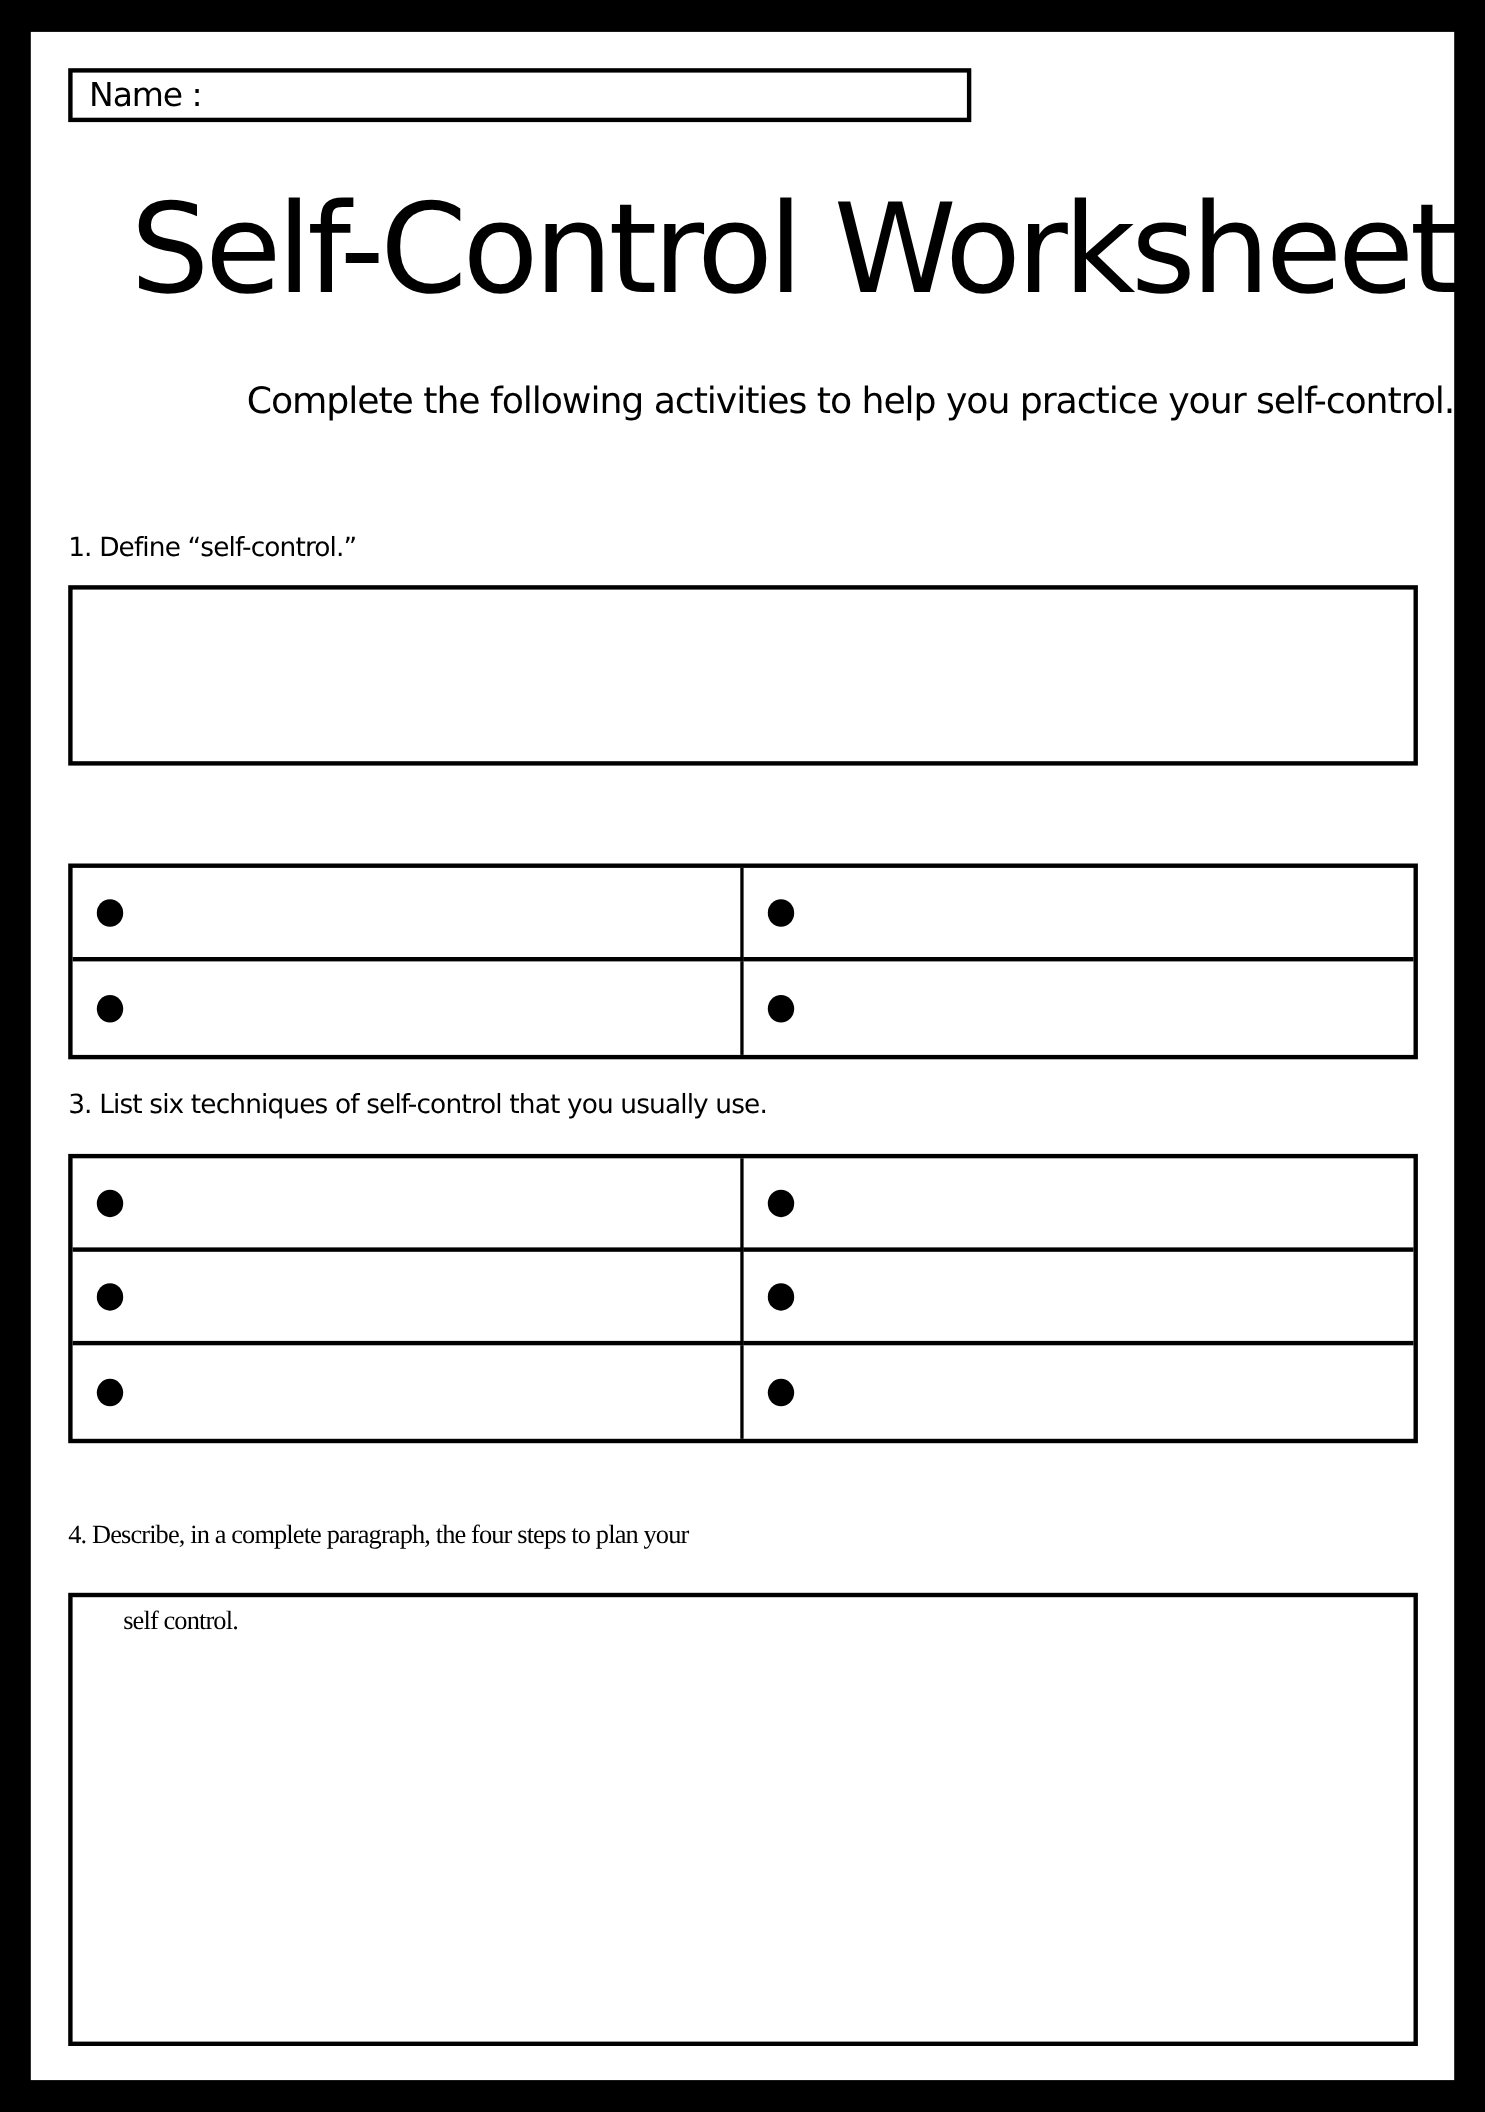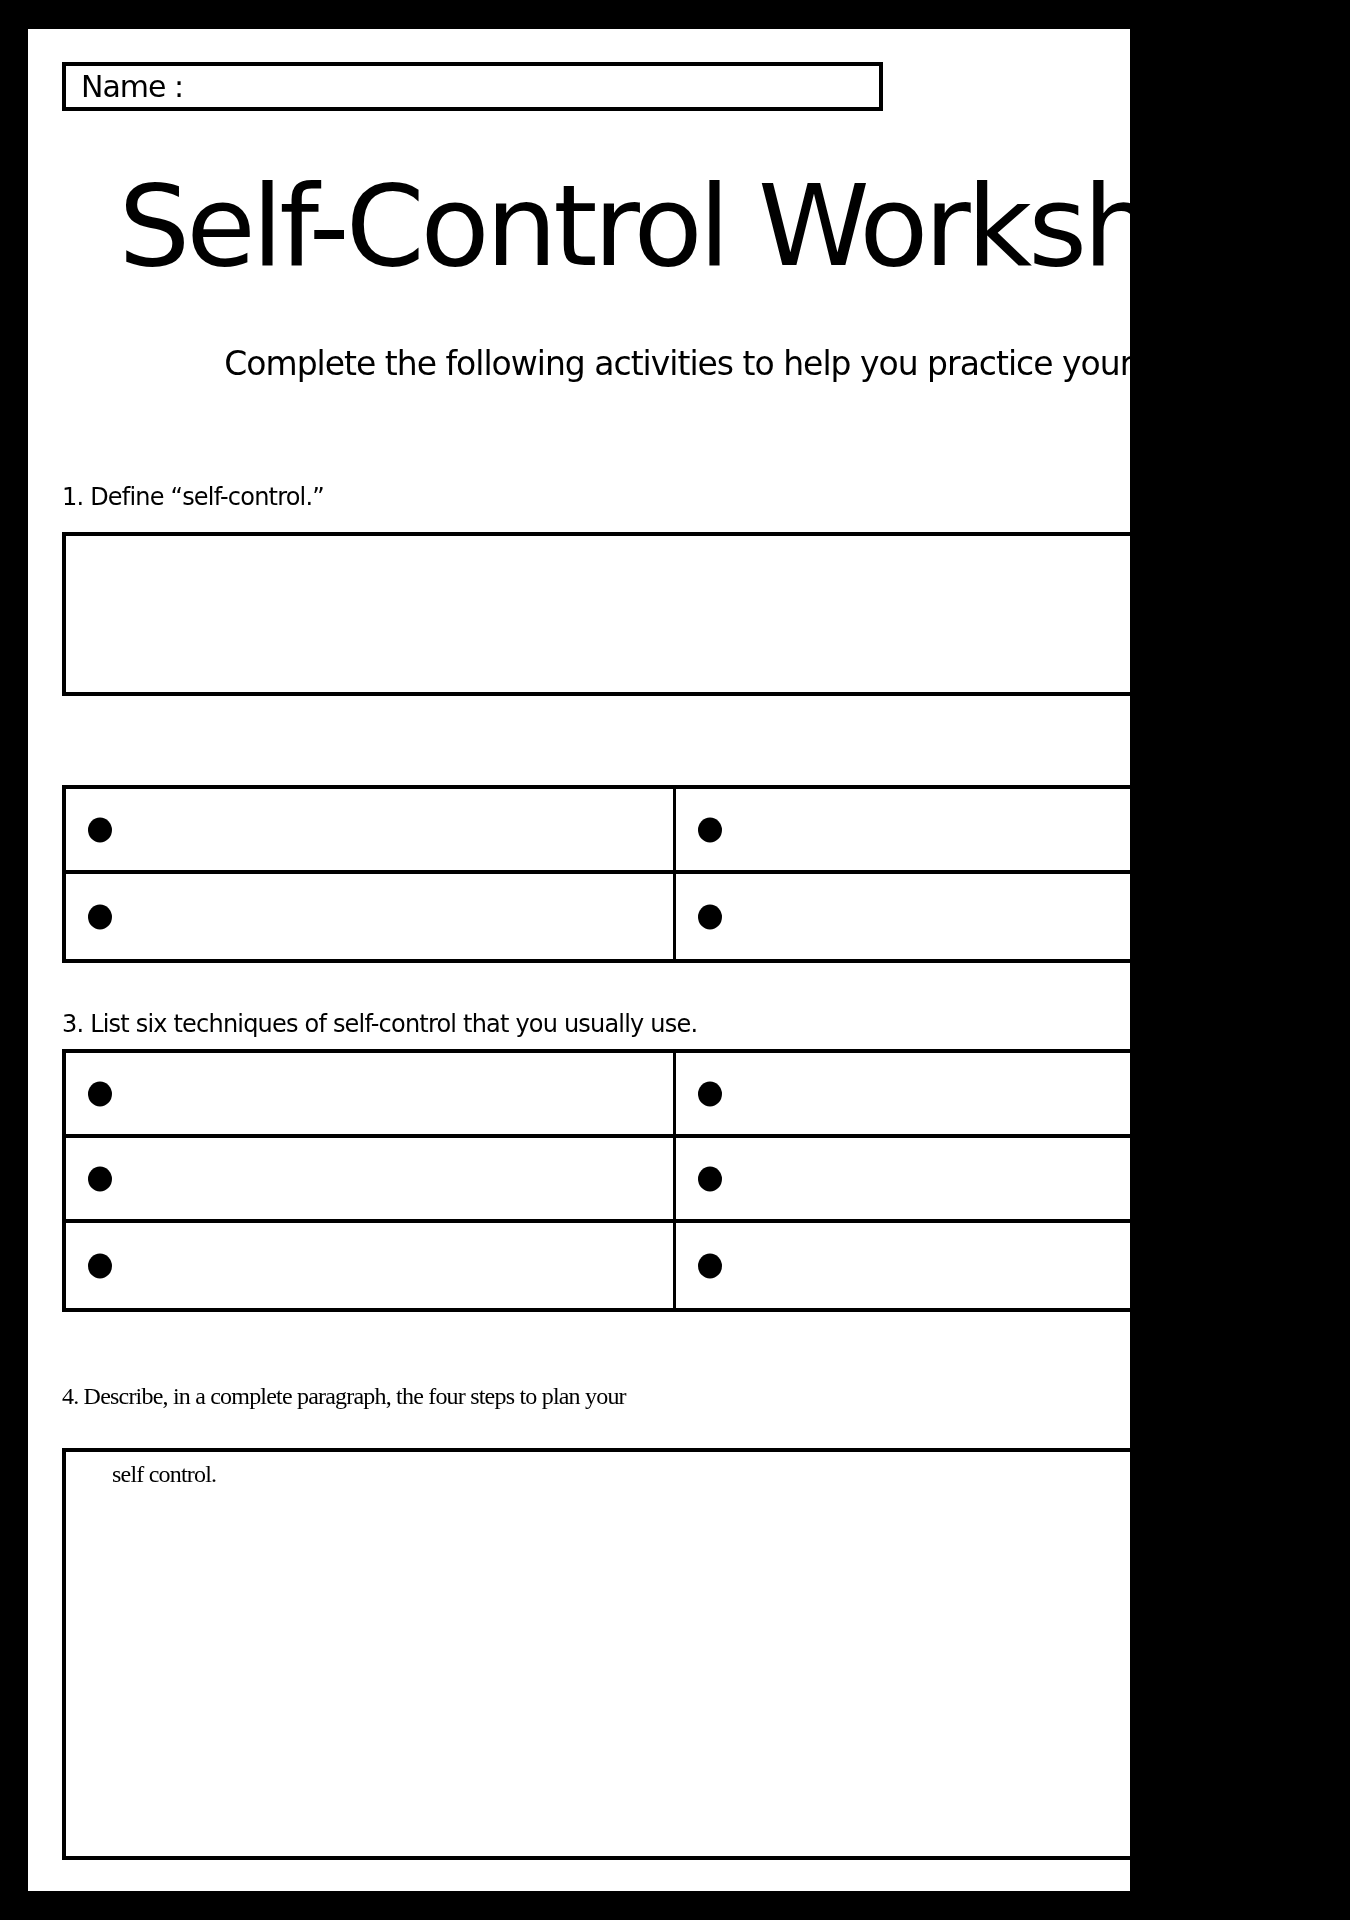--- a/index.html
+++ b/index.html
@@ -2,23 +2,22 @@
 <html><head>
 <meta charset="utf-8">
 <style>
   html, body { margin:0; padding:0; }
   body {
     width:1350px; height:1920px; background:#000000;
     position:relative; overflow:hidden;
     font-family:"DejaVu Sans", sans-serif; color:#000;
   }
   .page {
-    position:absolute; left:28px; top:29px; width:1070px; height:1862px;
+    position:absolute; left:28px; top:29px; width:1294px; height:1862px;
     background:#ffffff;
-    padding-left:32px;
   }
   .field-box {
     position:absolute; top:33px; height:49px;
     border:4px solid #000; box-sizing:border-box;
     display:flex; align-items:center; padding-left:15px;
     font-size:30px; letter-spacing:-1px;
   }
   .name-box { left:34px; width:821px; }
   .date-box { left:890px; width:371px; }
   .title {
@@ -78,21 +77,21 @@
         <span class="bullet"></span>
       </div>
     <div class="cell left last">
         <span class="bullet"></span>
       </div>
     <div class="cell last">
         <span class="bullet"></span>
       </div>
   </div>
 
-  <div class="question" style="top:973px;">3. List six techniques of self-control that you usually use.</div>
+  <div class="question" style="top:953px;">3. List six techniques of self-control that you usually use.</div>
   <div class="grid" style="top:1020px;">
     <div class="cell left">
         <span class="bullet"></span>
       </div>
     <div class="cell">
         <span class="bullet"></span>
       </div>
     <div class="cell left">
         <span class="bullet"></span>
       </div>

